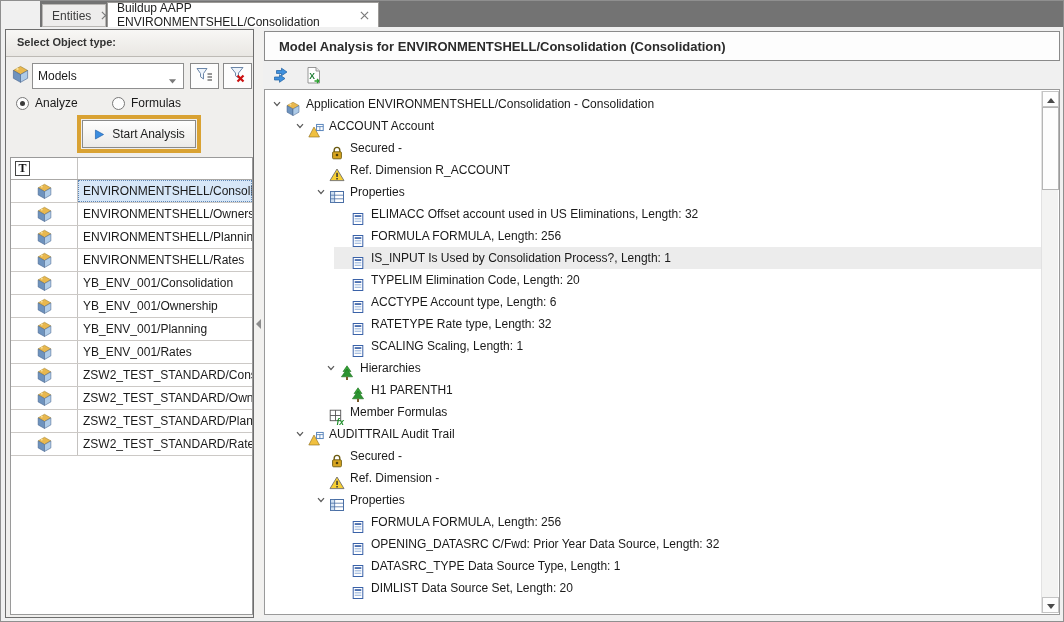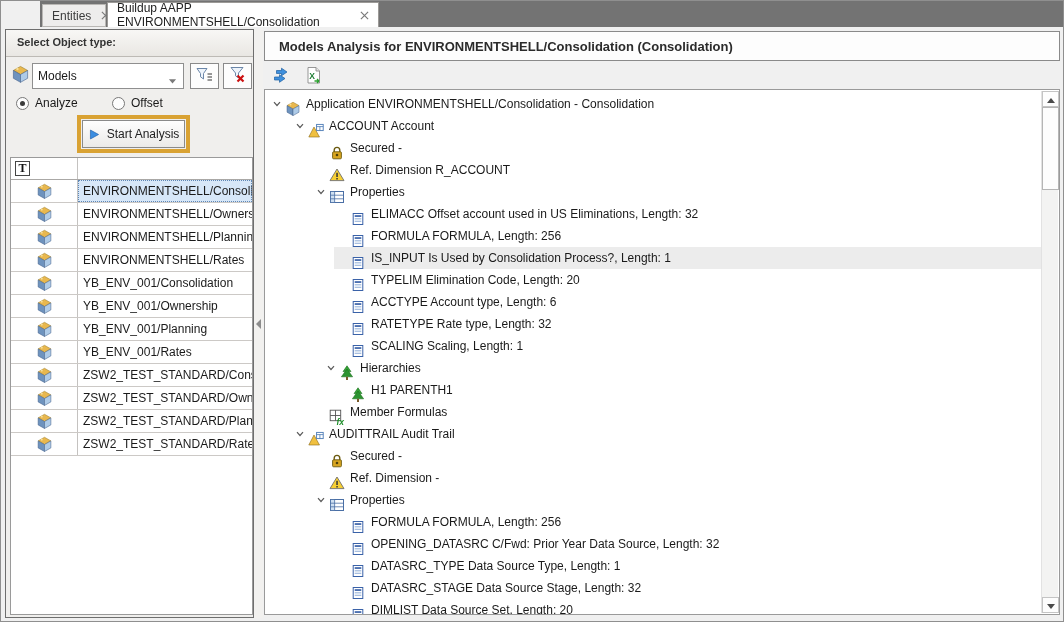--- a/index.html
+++ b/index.html
@@ -42,21 +42,21 @@
     border:1px solid #8a8a8a; display:flex; align-items:center; justify-content:center;
   }
   .tool-btn svg { width:19px; height:19px; }
   #filter-btn { left:184px; }
   #clearfilter-btn { left:217px; }
   .radio-row { position:absolute; left:0; top:66px; width:100%; height:18px; }
   .radio-item { position:absolute; display:flex; align-items:center; gap:6px; }
   .radio-circle { width:13px; height:13px; border-radius:50%; border:1px solid #787878; background:#fdfdfd; position:relative; }
   .radio-circle.checked::after { content:""; position:absolute; left:3px; top:3px; width:5px; height:5px; border-radius:50%; background:#3b3b3b; }
   .start-btn {
-    position:absolute; left:76px; top:90px; width:103px; height:28px;
+    position:absolute; left:76px; top:90px; width:114px; height:28px;
     background:linear-gradient(#fefefe,#ebeae8); border:1px solid #8a8a8a;
     display:flex; align-items:center; justify-content:center; gap:6px;
     outline:4px solid #d9a233; outline-offset:1px; font-size:12px; color:#222;
   }
   .start-btn svg { width:13px; height:13px; }
   
   .model-table {
     position:absolute; left:4px; top:127px; width:243px; height:458px;
     background:#ffffff; border:1px solid #9a9a9a;
   }
@@ -169,21 +169,21 @@
       </div>
     </div>
 
     <div class="radio-row">
       <div class="radio-item" style="left:10px;">
         <span class="radio-circle checked"></span>
         <span>Analyze</span>
       </div>
       <div class="radio-item" style="left:106px;">
         <span class="radio-circle"></span>
-        <span>Offset</span>
+        <span>Formulas</span>
       </div>
     </div>
 
     <div class="start-btn">
       <span style="display:flex;">
           <svg viewBox="0 0 16 16">
             <polygon points="3,2.5 13,8 3,13.5" fill="#3b8de0" stroke="#1f5fa8" stroke-width="0.8"></polygon>
           </svg>
         </span>
       <span>Start Analysis</span>
@@ -359,21 +359,21 @@
 
   <div id="splitter">
     <span class="collapse">
         <svg viewBox="0 0 7 12">
           <polygon points="6,1 6,11 1,6" fill="#8c8c8c"></polygon>
         </svg>
       </span>
   </div>
 
   <div id="right-panel">
-    <div class="rp-title-box">Models Analysis for ENVIRONMENTSHELL/Consolidation (Consolidation)</div>
+    <div class="rp-title-box">Model Analysis for ENVIRONMENTSHELL/Consolidation (Consolidation)</div>
     <div class="rp-toolbar">
       <span class="rp-tool">
           <svg viewBox="0 0 19 19">
             <path d="M4.5 4.5 h5 V2.2 L15 6 9.5 9.8 V7.5 h-5 z" fill="#3f90dd" stroke="#1b5ea0" stroke-width="0.7"></path>
             <path d="M2.5 11 h5 V8.7 L13 12.5 7.5 16.3 V14 h-5 z" fill="#3f90dd" stroke="#1b5ea0" stroke-width="0.7"></path>
           </svg>
         </span>
       <span class="rp-tool">
           <svg viewBox="0 0 19 19">
             <path d="M4 1.5 h8 l3.5 3.5 V17 H4 z" fill="#ffffff" stroke="#8a8a8a" stroke-width="0.9"></path>
@@ -669,32 +669,20 @@
           </div>
           <div class="tree-row" style="padding-left: 69px;">
             <div class="tree-inner">
               <span class="expander"></span>
               <span class="node-icon"><svg viewBox="0 0 16 16">
                   <rect x="3.2" y="2.5" width="9.6" height="11" fill="#ffffff" stroke="#3a62a8" stroke-width="1"></rect>
                   <rect x="4.7" y="4.2" width="6.6" height="1.7" fill="#3a62a8"></rect>
                   <rect x="4.7" y="7.2" width="6.6" height="1.2" fill="#9fb8dd"></rect>
                   <rect x="4.7" y="9.7" width="6.6" height="1.2" fill="#9fb8dd"></rect>
                 </svg></span>
-              <span class="node-label">DATASRC_STAGE Data Source Stage, Length: 32</span>
-            </div>
-          </div>
-          <div class="tree-row" style="padding-left: 69px;">
-            <div class="tree-inner">
-              <span class="expander"></span>
-              <span class="node-icon"><svg viewBox="0 0 16 16">
-                  <rect x="3.2" y="2.5" width="9.6" height="11" fill="#ffffff" stroke="#3a62a8" stroke-width="1"></rect>
-                  <rect x="4.7" y="4.2" width="6.6" height="1.7" fill="#3a62a8"></rect>
-                  <rect x="4.7" y="7.2" width="6.6" height="1.2" fill="#9fb8dd"></rect>
-                  <rect x="4.7" y="9.7" width="6.6" height="1.2" fill="#9fb8dd"></rect>
-                </svg></span>
               <span class="node-label">DIMLIST Data Source Set, Length: 20</span>
             </div>
           </div>
         </div>
       <div class="vscroll">
         <div class="vs-btn vs-up">
             <span><svg viewBox="0 0 8 5">
                 <polygon points="4,0 8,5 0,5" fill="#4a4a4a"></polygon>
               </svg></span>
           </div>

